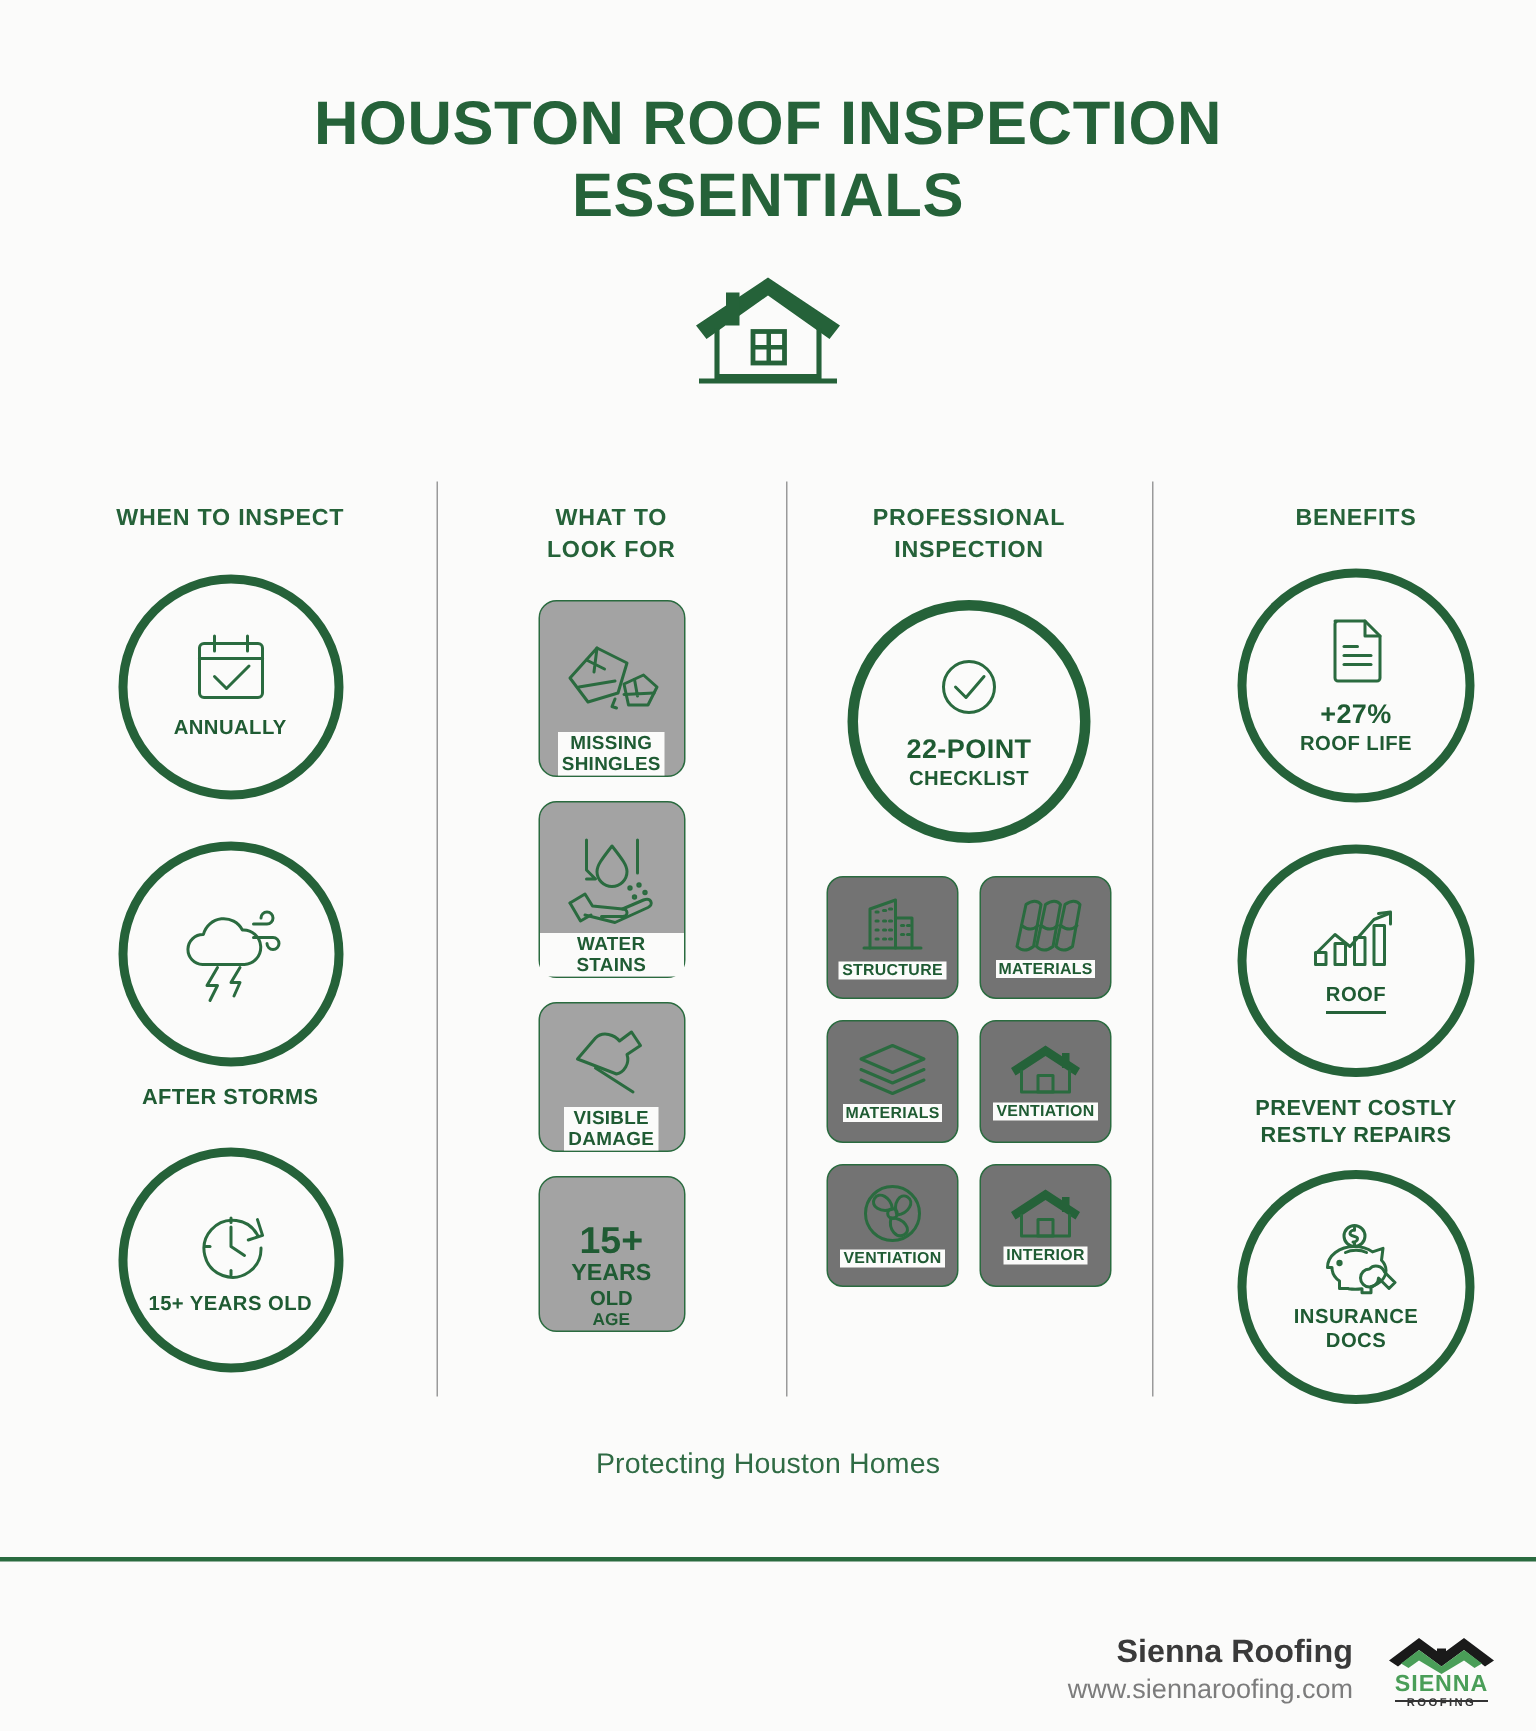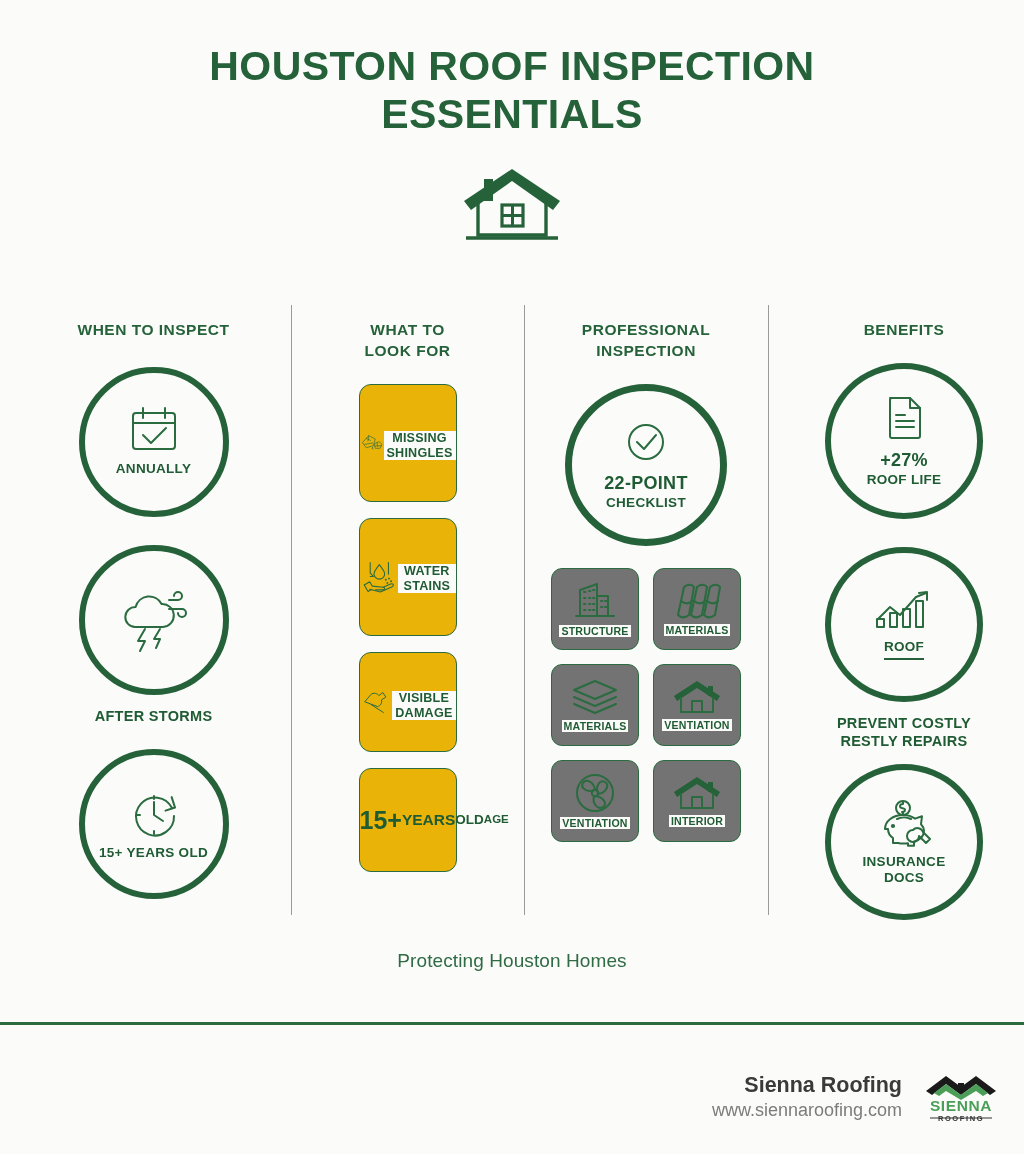--- a/index.html
+++ b/index.html
@@ -4,21 +4,21 @@
 <style>
   html,body{margin:0;padding:0;}
   body{
     width:1024px;height:1154px;
     background:#fbfbfa;
     font-family:"Liberation Sans","DejaVu Sans",sans-serif;
     color:#1f5b33;
     position:relative;
     overflow:hidden;
   }
-  .page{position:relative;width:1024px;height:918px;}
+  .page{position:relative;width:1024px;height:918px;margin-top:16px;}
 
   
   .header{padding-top:42px;text-align:center;}
   .title{
     font-size:41px;line-height:1.18;font-weight:bold;
     letter-spacing:.4px;color:#256239;
     margin:0 auto;width:700px;
   }
   .house-wrap{margin-top:24px;display:flex;justify-content:center;}
 
@@ -61,22 +61,22 @@
   .circle .cl.big{font-size:18px;}
   .under-label{
     font-size:14.5px;font-weight:bold;line-height:1.25;text-align:center;
     margin-top:12px;letter-spacing:.3px;
   }
 
   
   .card{
     border:1.6px solid #2a6b3f;border-radius:12px;
     width:98px;box-sizing:border-box;
-    display:flex;align-items:center;justify-content:space-between;
-    background:#eab308;position:relative;
+    display:flex;flex-direction:column;align-items:center;justify-content:flex-end;
+    background:#a3a3a3;position:relative;
   }
   .card .clabel{
     font-size:12.6px;font-weight:bold;line-height:1.15;text-align:center;
     letter-spacing:.2px;background:#fbfbfa;padding:0 3px;
   }
   .card.h1{height:118px;}
   .card.h2{height:118px;}
   .card.h3{height:100px;}
   .card.h4{height:104px;}
   .big15{font-size:25px;font-weight:bold;line-height:1.05;}

